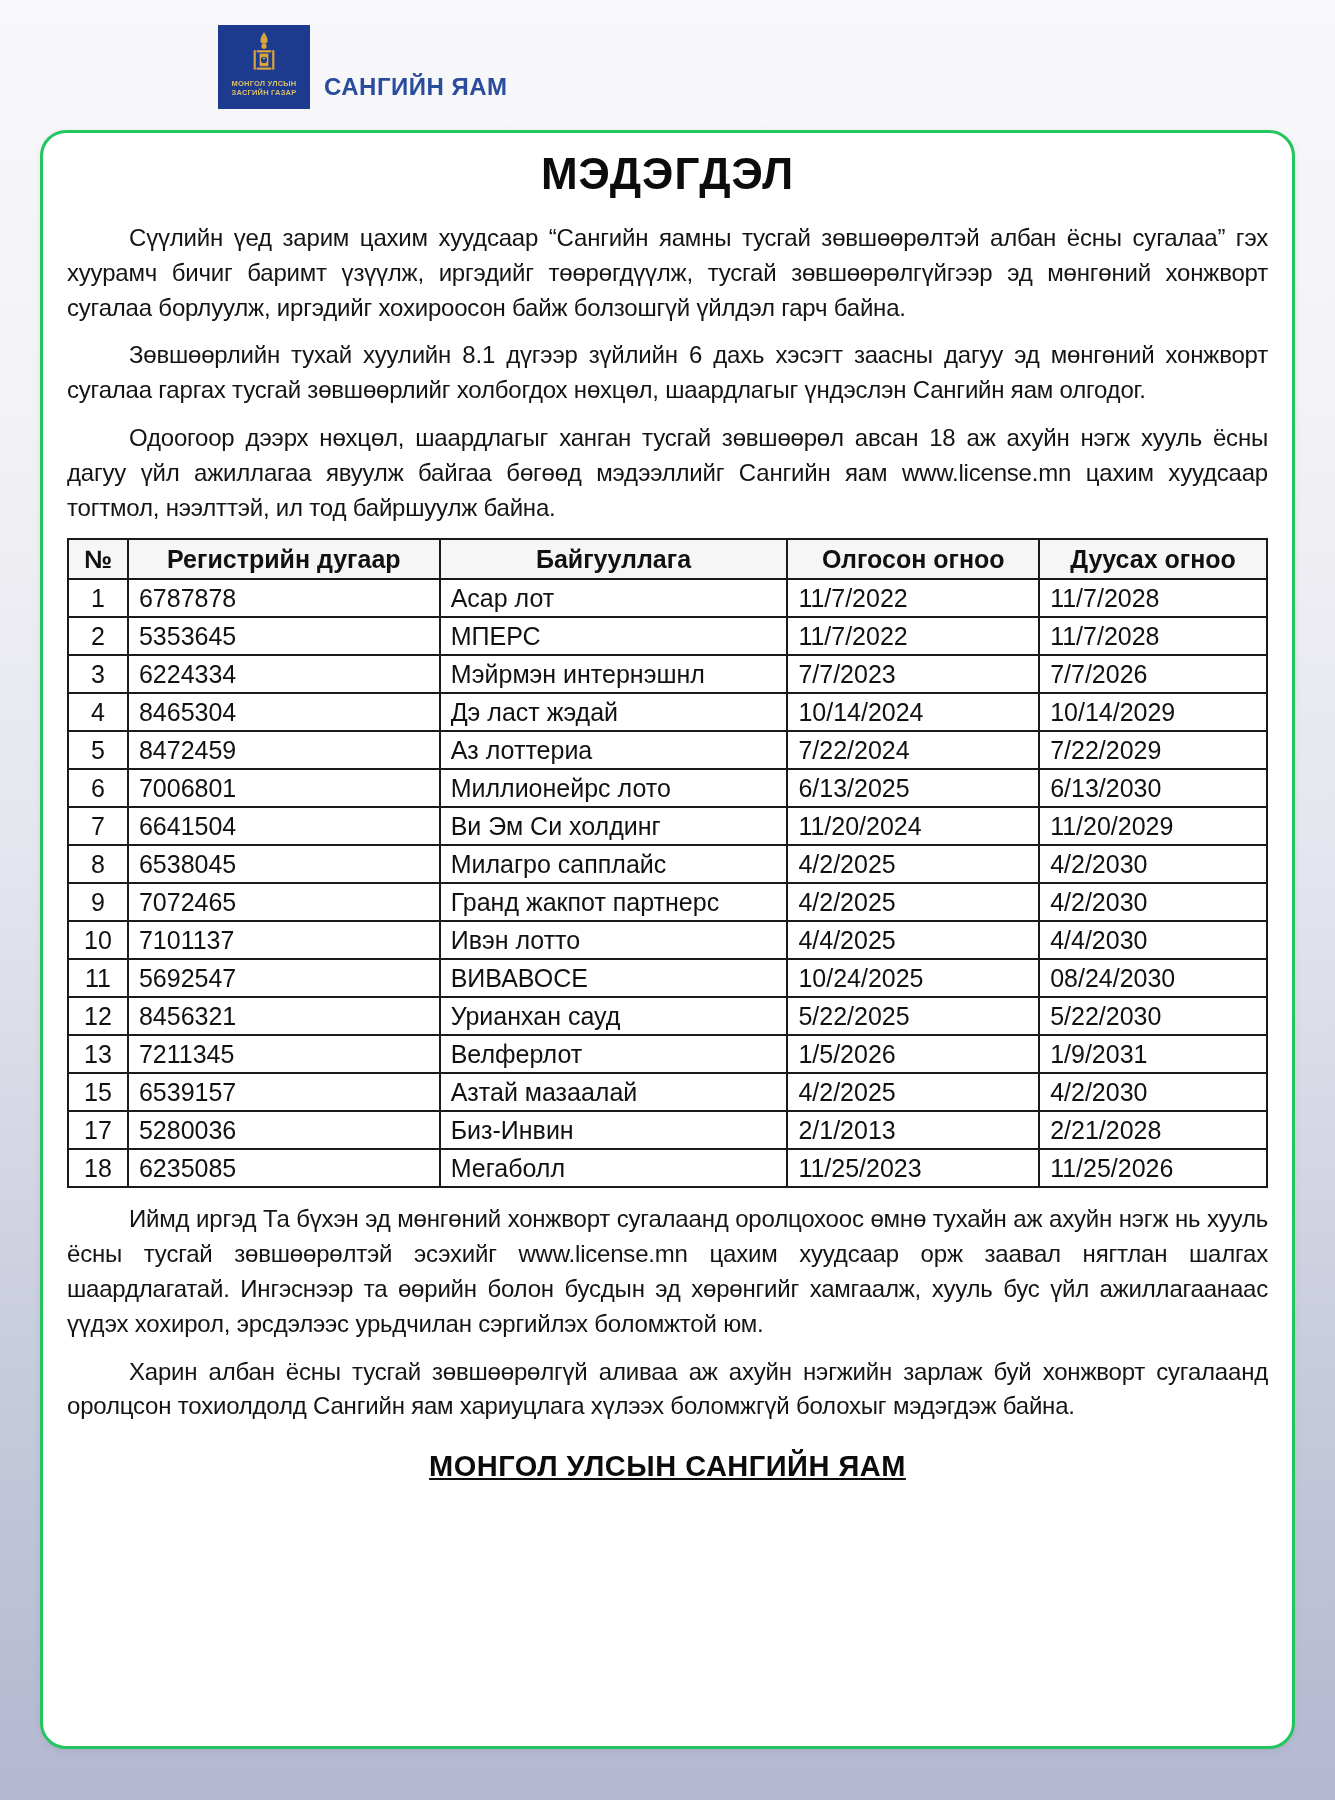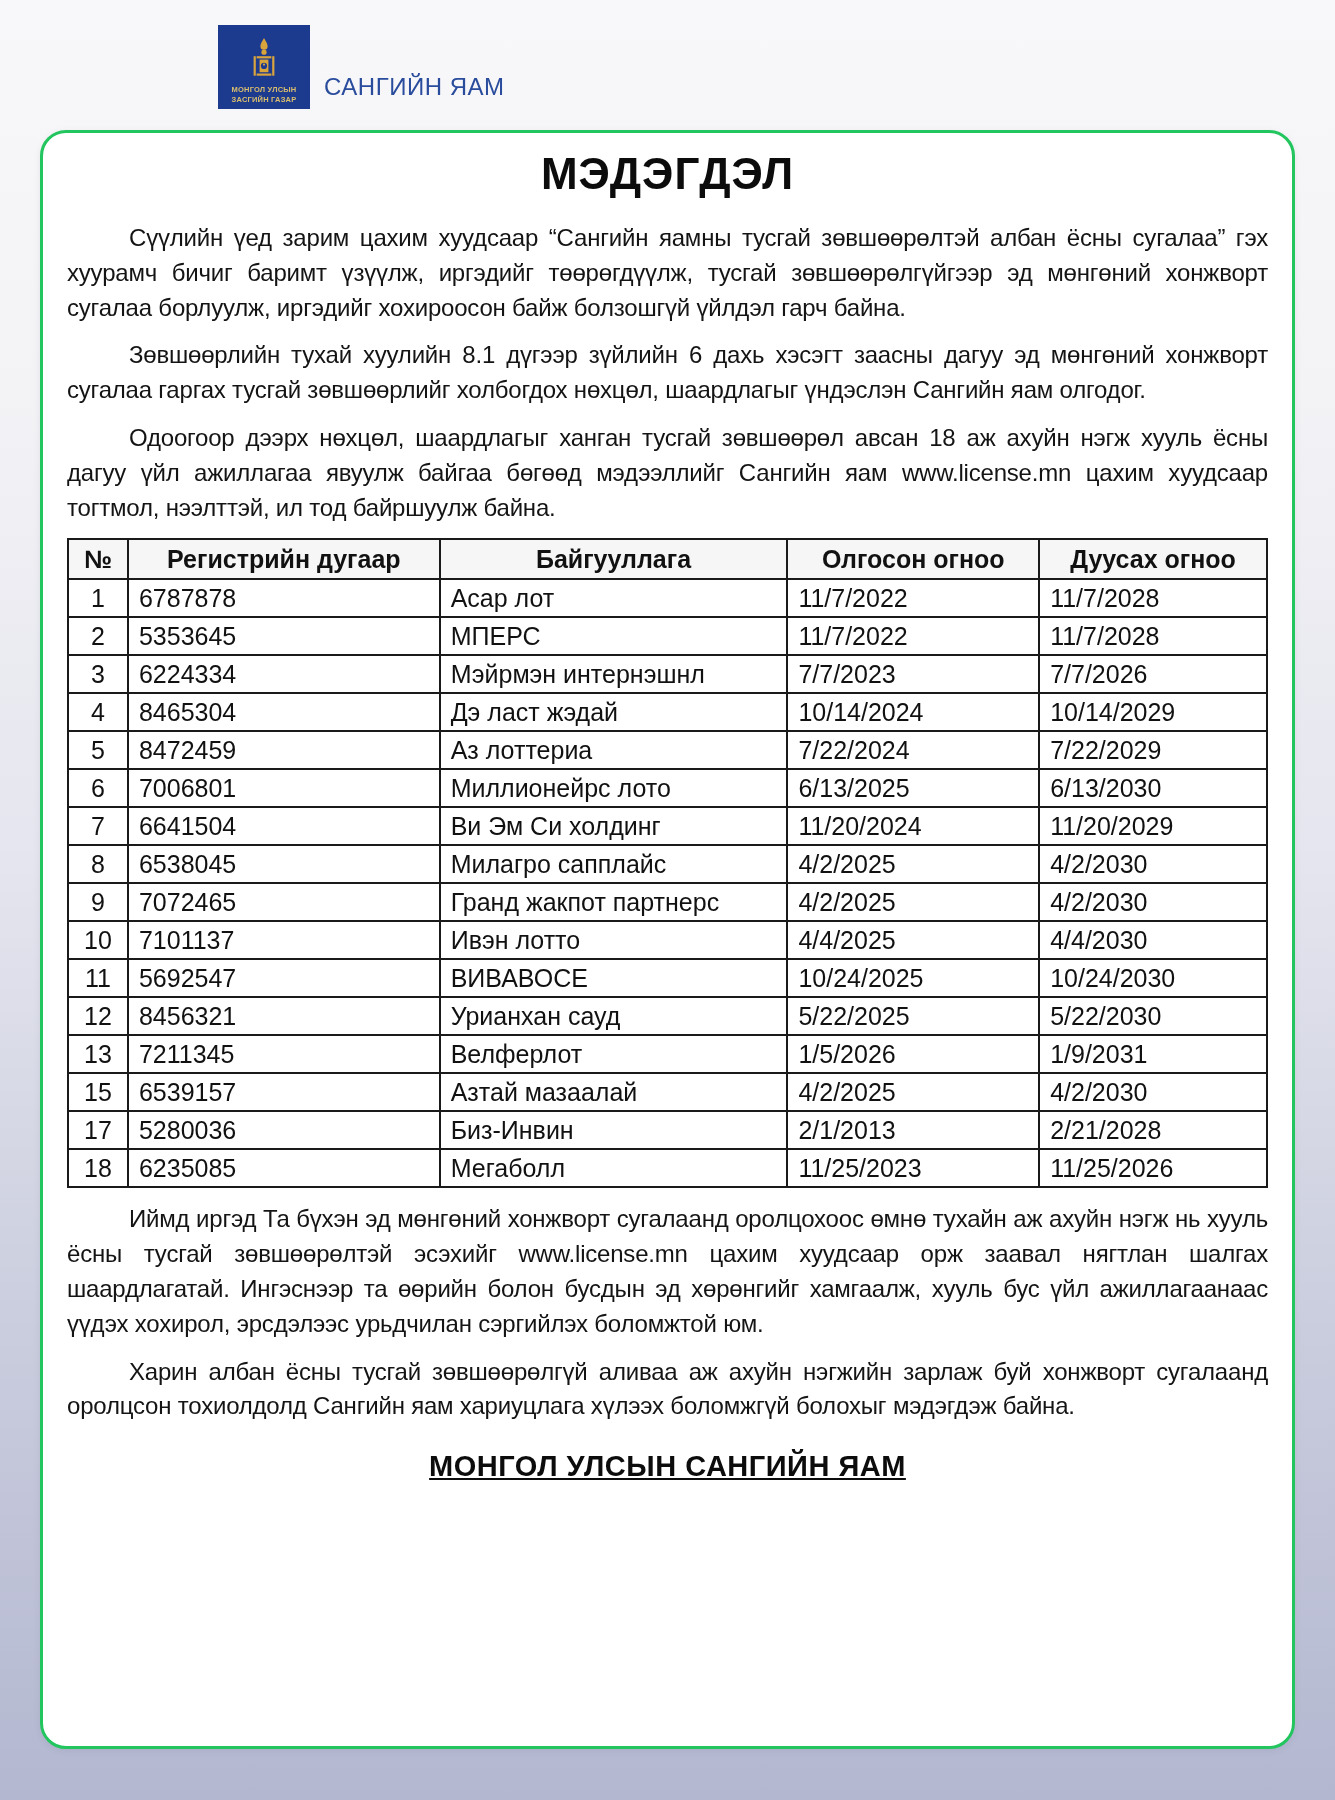--- a/index.html
+++ b/index.html
@@ -14,30 +14,30 @@
   }
 
   
   .page-header {
     position: absolute; top: 25px; left: 218px;
     display: flex; align-items: flex-end; gap: 14px;
   }
   .gov-logo {
     width: 92px; height: 84px;
     background: #1d3b8e;
-    display: flex; flex-direction: column; align-items: center; justify-content: flex-end;
+    display: flex; flex-direction: column; align-items: center; justify-content: center;
     padding-bottom: 5px;
   }
   .gov-logo .emblem { margin-bottom: 3px; }
   .gov-logo .logo-caption {
     color: #d9bd6e; font-size: 7.5px; font-weight: bold;
     text-align: center; line-height: 1.25; letter-spacing: 0.2px;
   }
   .ministry-name {
-    color: #2a4c9c; font-weight: normal; font-size: 24px;
+    color: #2a4c9c; font-weight: bold; font-size: 24px;
     letter-spacing: 0.5px; padding-bottom: 8px; white-space: nowrap;
   }
 
   
   .card {
     position: absolute; left: 40px; right: 40px; top: 130px; height: 1619px;
     background: #ffffff;
     border: 3px solid #22c55e;
     border-radius: 26px;
     padding: 8px 24px 20px 24px;
@@ -213,21 +213,21 @@
           <td>7101137</td>
           <td>Ивэн лотто</td>
           <td>4/4/2025</td>
           <td>4/4/2030</td>
         </tr>
         <tr>
           <td class="col-num">11</td>
           <td>5692547</td>
           <td>ВИВАВОСЕ</td>
           <td>10/24/2025</td>
-          <td>10/24/2030</td>
+          <td>08/24/2030</td>
         </tr>
         <tr>
           <td class="col-num">12</td>
           <td>8456321</td>
           <td>Урианхан сауд</td>
           <td>5/22/2025</td>
           <td>5/22/2030</td>
         </tr>
         <tr>
           <td class="col-num">13</td>

